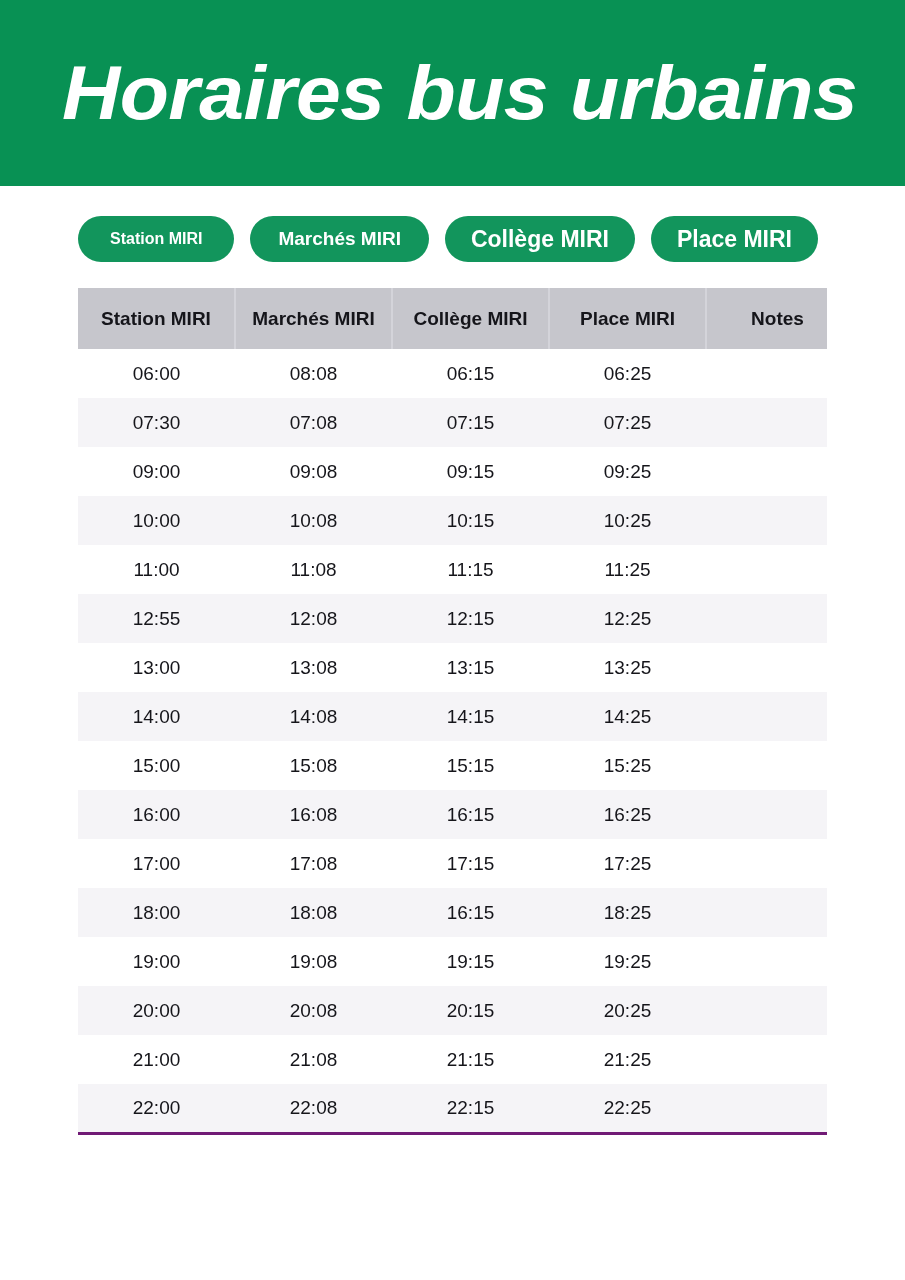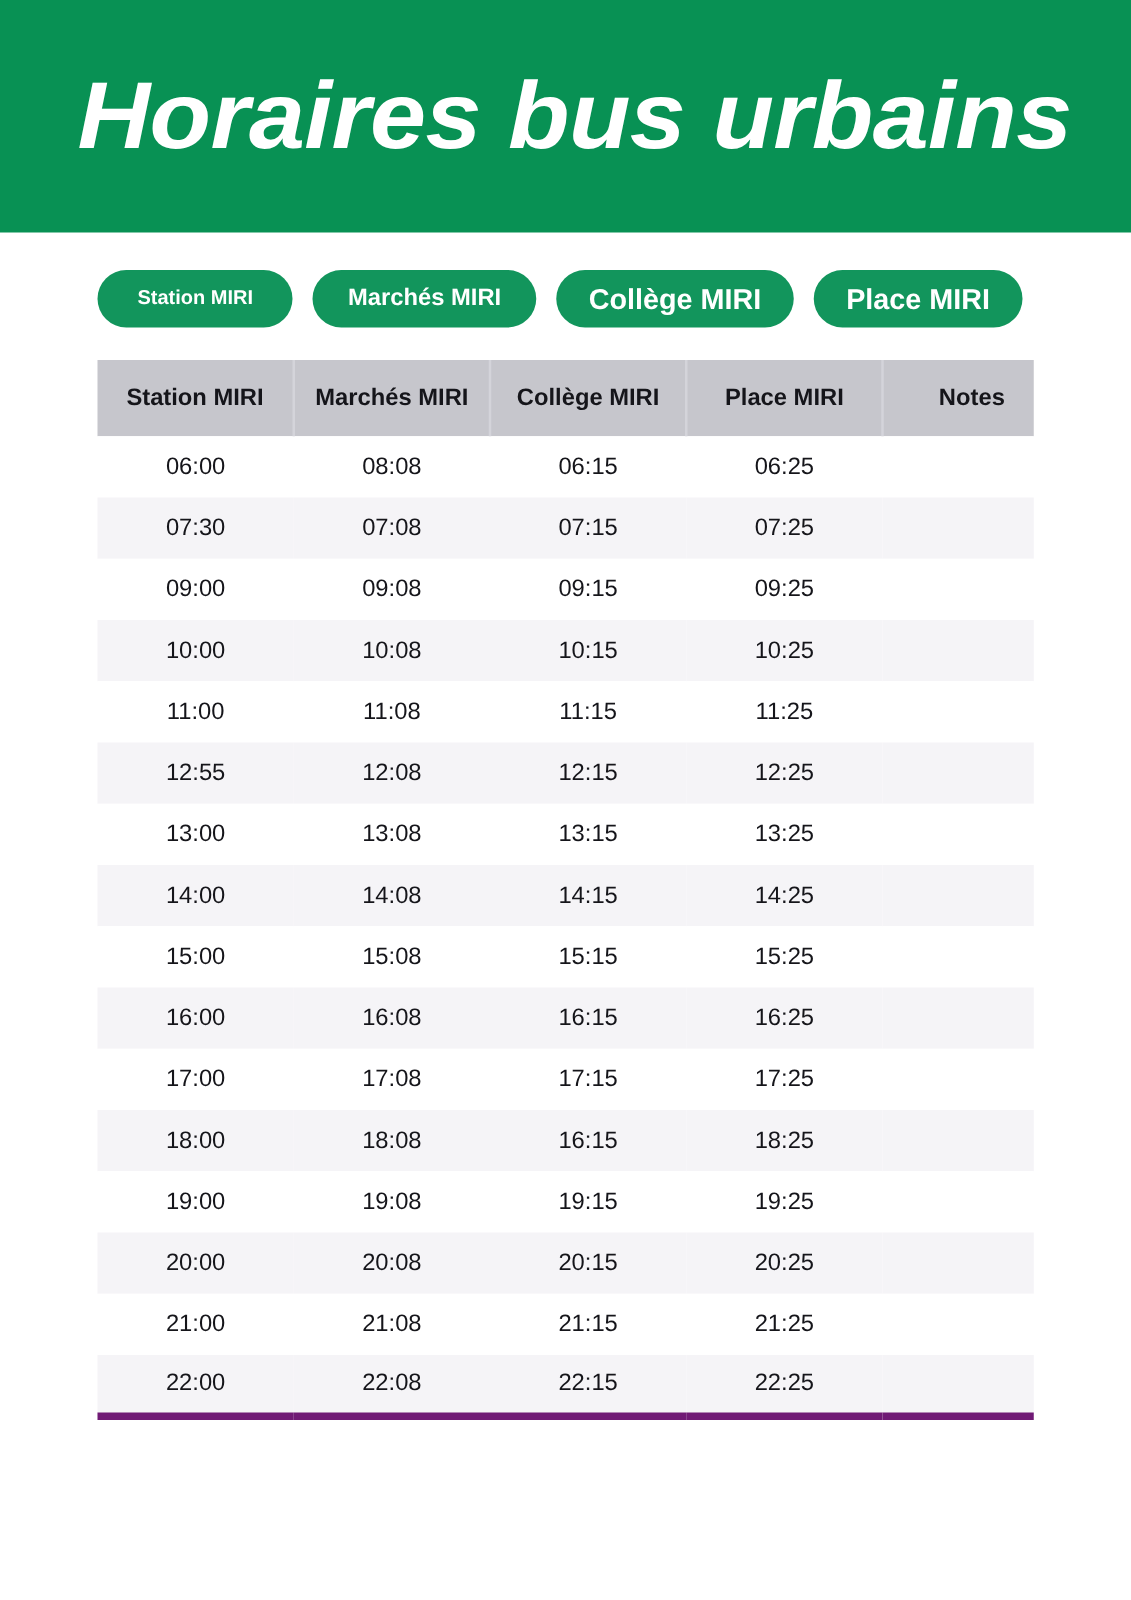--- a/index.html
+++ b/index.html
@@ -100,21 +100,21 @@
     padding: 0;
     box-sizing: border-box;
   }
   table.schedule tbody tr:nth-child(even) td {
     background: #f5f4f7;
   }
   table.schedule tbody tr:nth-child(odd) td {
     background: #ffffff;
   }
   table.schedule tbody tr:last-child td {
-    border-bottom: 6px solid #701a75;
+    border-bottom: 3px solid #701a75;
   }
 
   
   col.c0 { width: 157px; }
   col.c1 { width: 157px; }
   col.c2 { width: 157px; }
   col.c3 { width: 157px; }
   col.c4 { width: 121px; }
 </style>
 </head>

